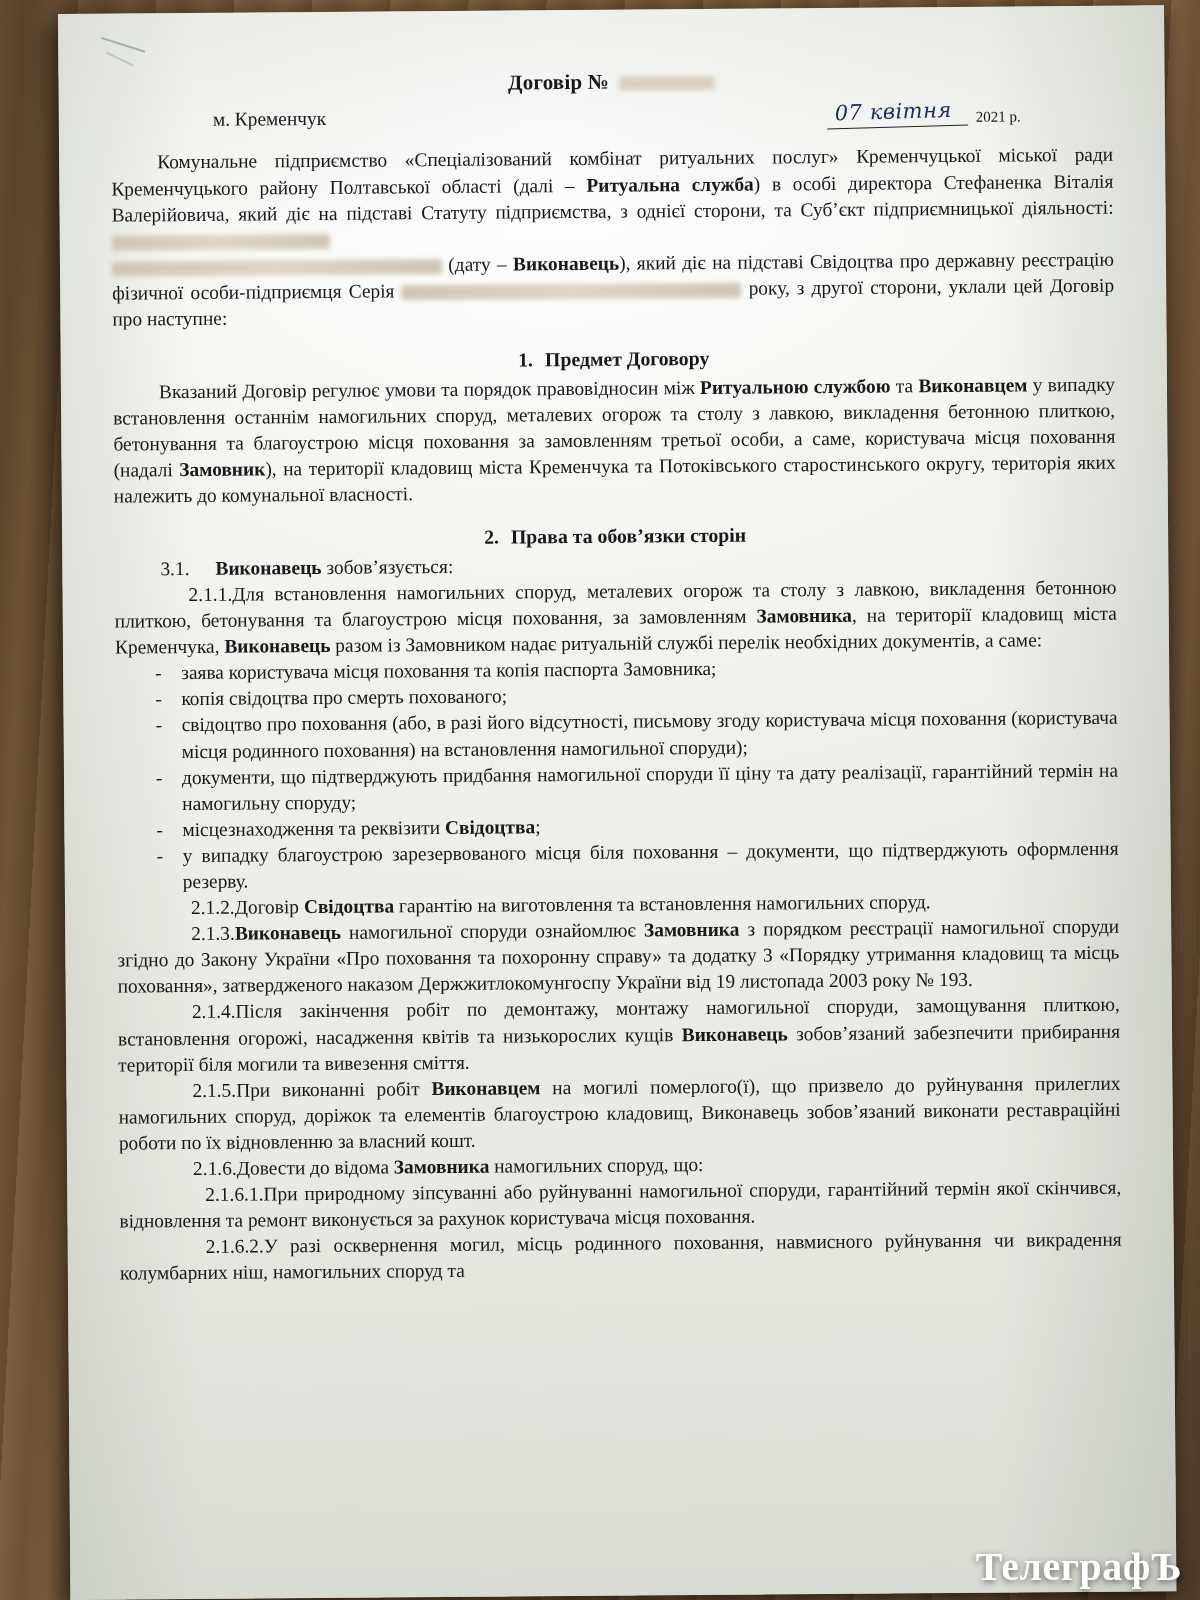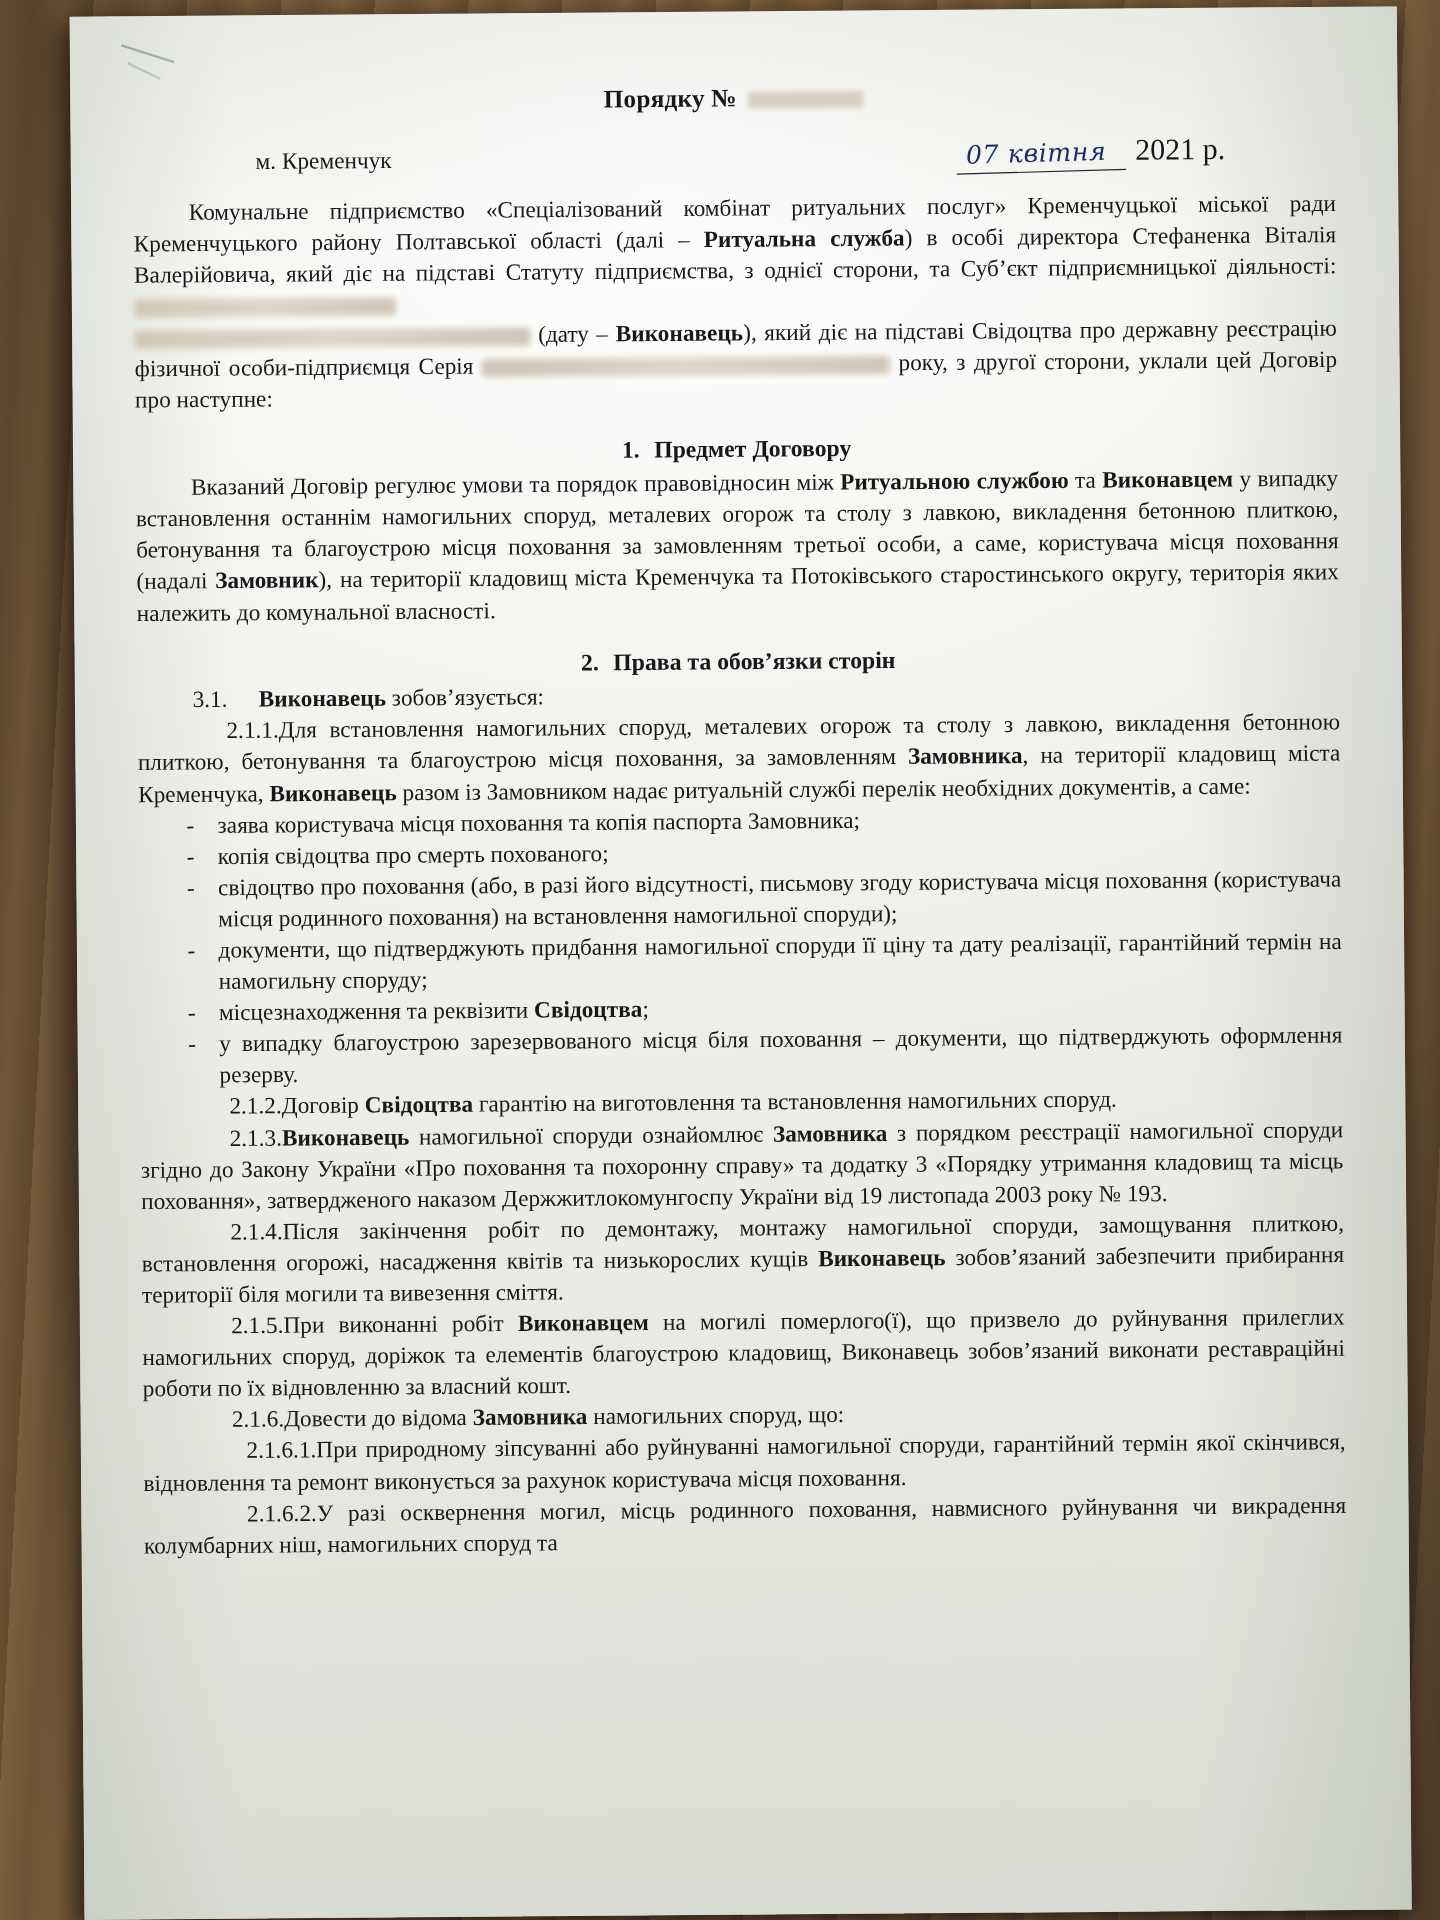--- a/index.html
+++ b/index.html
@@ -105,21 +105,21 @@
   .handwritten {
     font-family: "DejaVu Serif", serif;
     font-style: italic;
     font-size: 21px;
     color: #1d2a6b;
     border-bottom: 1.6px solid #20232a;
     padding: 0 16px 1px 8px;
     letter-spacing: .5px;
     transform: rotate(-1.2deg);
   }
-  .year { font-size: 25px; margin-top: 12px; }
+  .year { font-size: 15px; }
 
   p { margin: 0; text-indent: 46px; }
   .noindent { text-indent: 0; }
 
   b, .b { font-weight: bold; }
 
   .redact {
     display: inline-block;
     height: 15px;
     vertical-align: middle;
@@ -184,21 +184,21 @@
 
 <div id="scene">
 
   <div id="paper">
     <div class="staple"></div>
     <div class="staple b"></div>
 
     <div class="page">
 
       <div class="title-line">
-        <span>Порядку №</span><span class="num-blank"></span>
+        <span>Договір №</span><span class="num-blank"></span>
       </div>
 
       <div class="head-row">
         <div class="city">м. Кременчук</div>
         <div class="date-wrap">
           <span class="handwritten">07 квітня</span>
           <span class="year">2021 р.</span>
         </div>
       </div>
 
@@ -266,14 +266,17 @@
         <span class="num">2.1.6.1.</span><span class="gap"></span><span>При природному зіпсуванні або руйнуванні намогильної споруди, гарантійний термін якої скінчився, відновлення та ремонт виконується за рахунок користувача місця поховання.</span>
       </p>
 
       <p class="cl-3">
         <span class="num">2.1.6.2.</span><span class="gap"></span><span>У разі осквернення могил, місць родинного поховання, навмисного руйнування чи викрадення колумбарних ніш, намогильних споруд та</span>
       </p>
 
     </div>
   </div>
 
+  <div id="watermark">
+    <span>Телеграф</span><span class="tail">Ъ</span>
+  </div>
 
 </div>
 
 </body></html>

